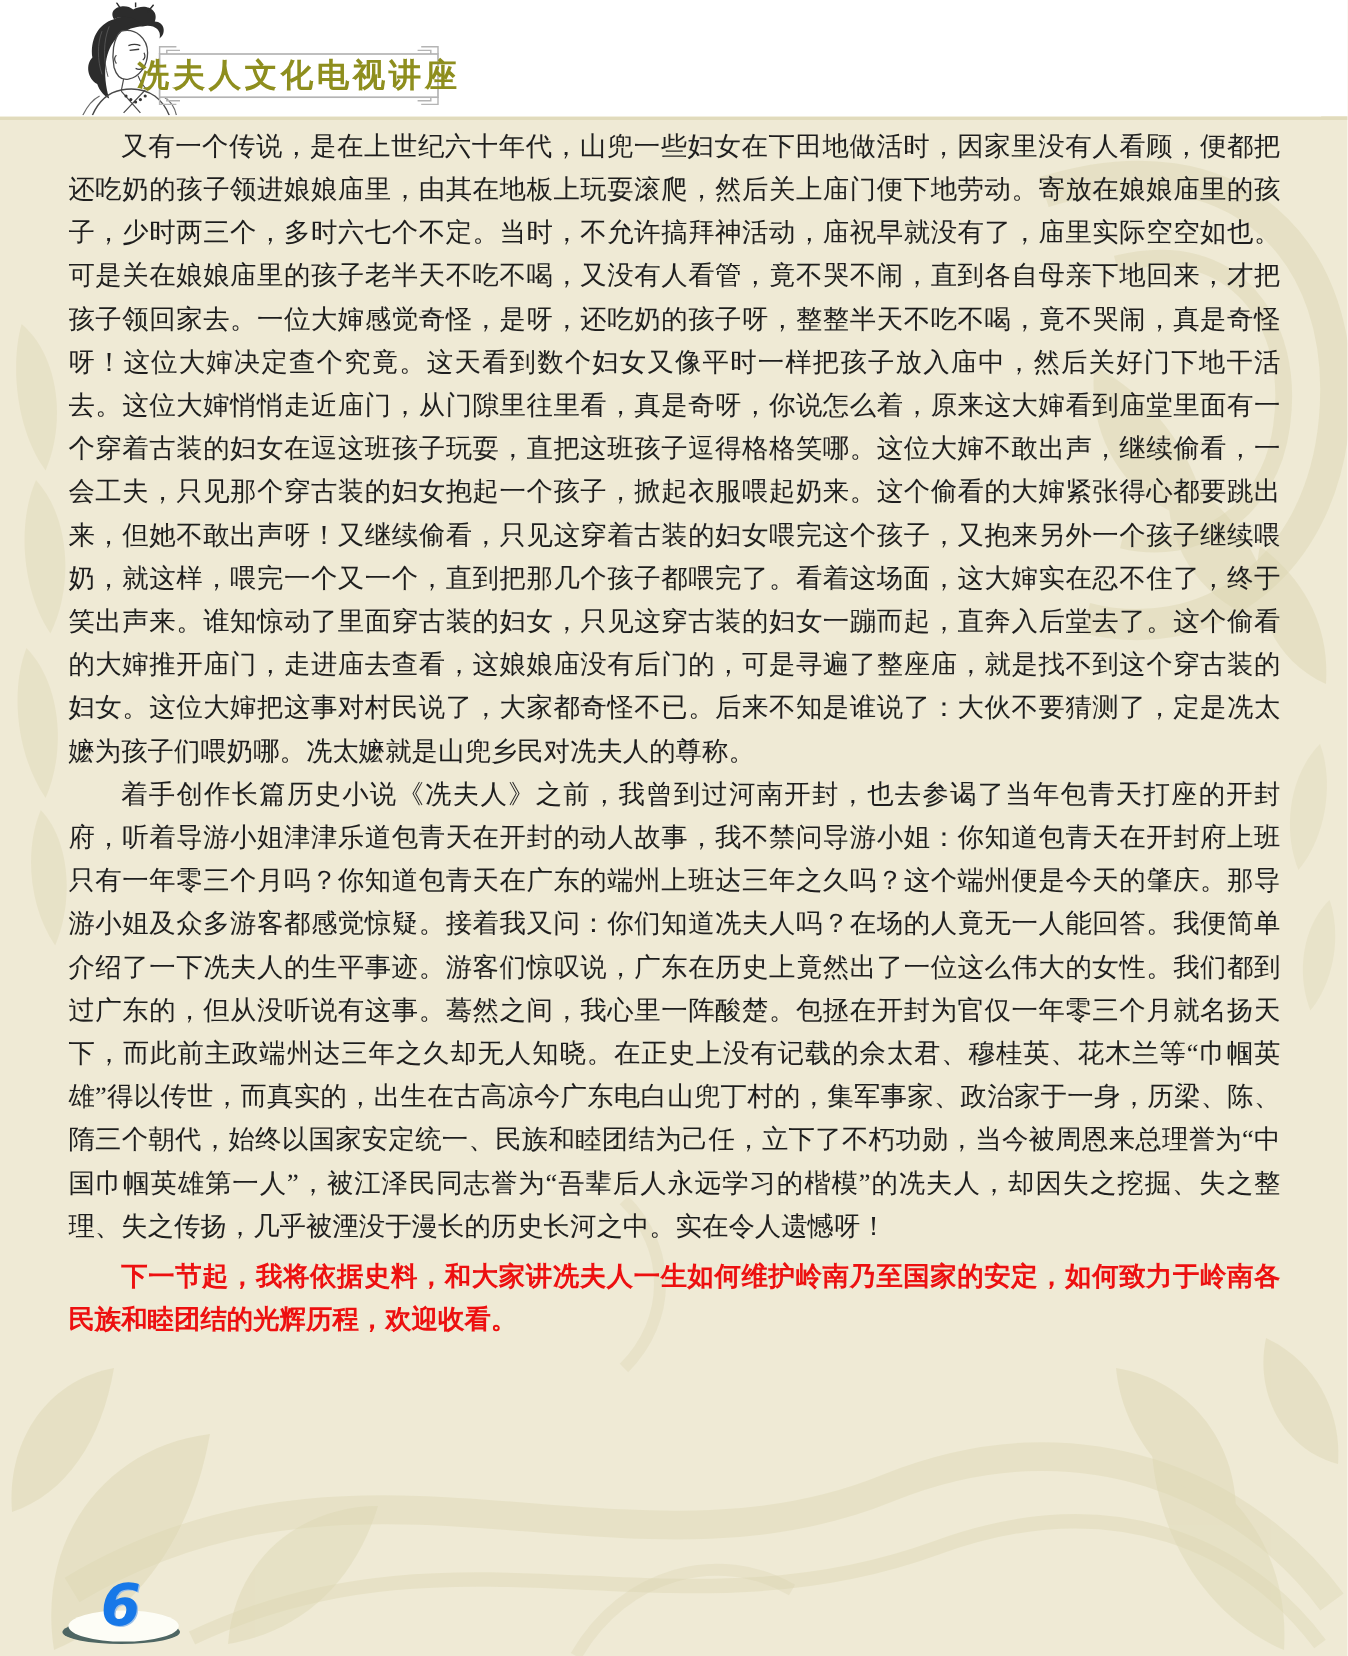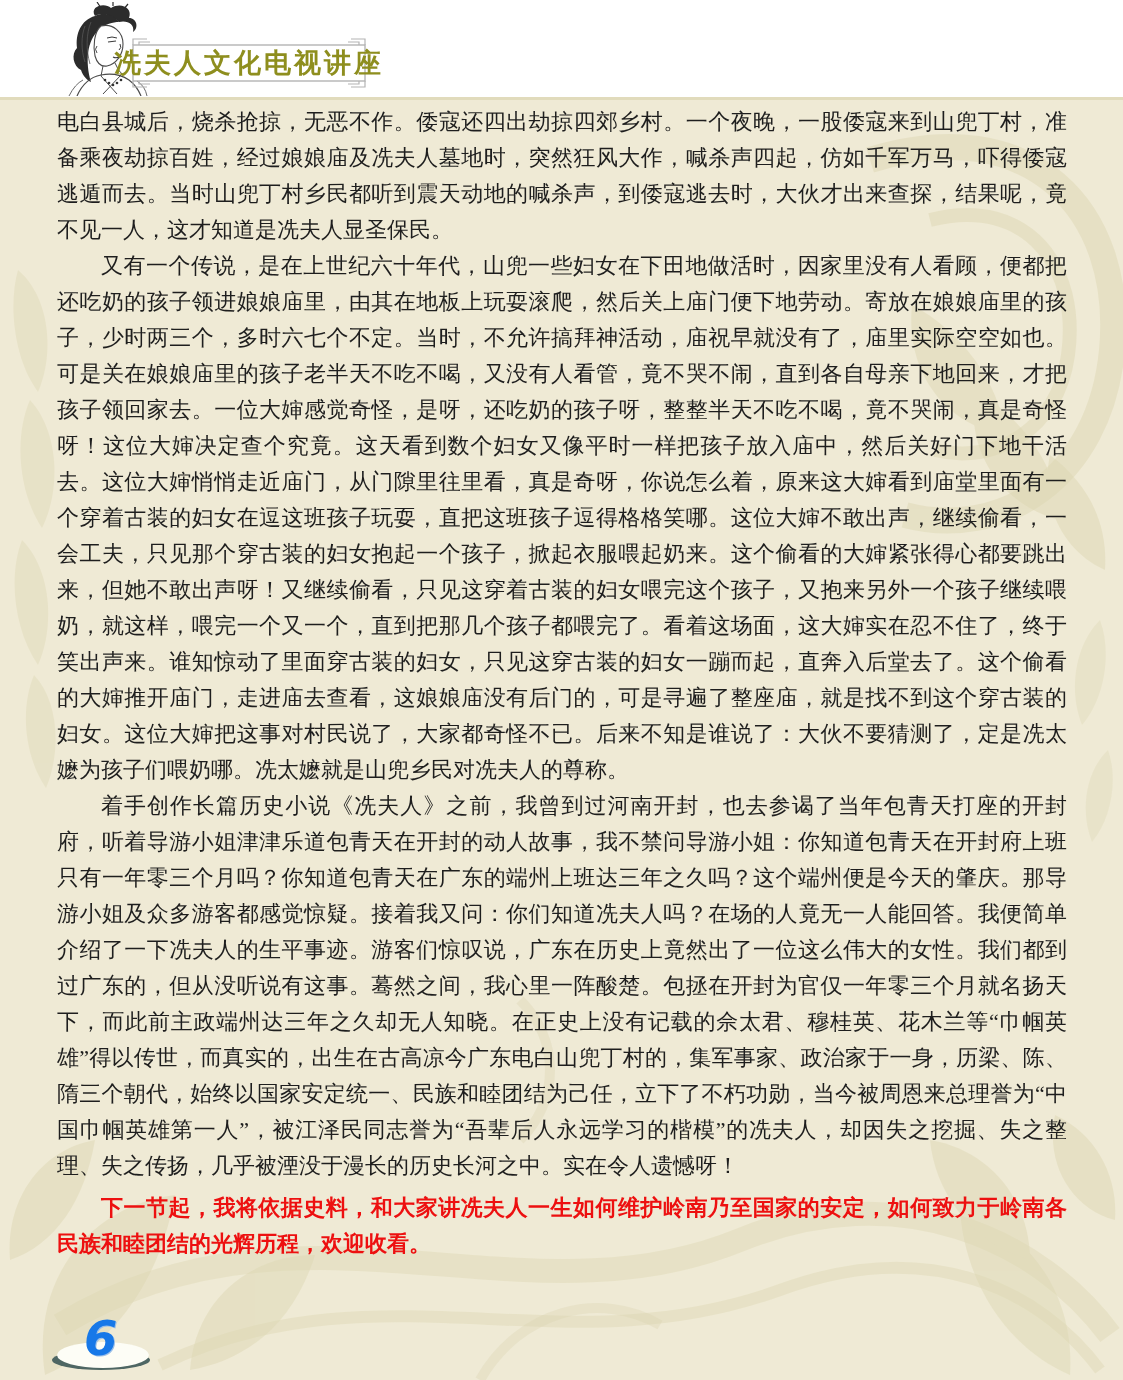--- a/index.html
+++ b/index.html
@@ -161,21 +161,20 @@
         <path d="M7,7 L7,1 L21,1 M13,7 L13,4 L24,4" fill="none" stroke="#b4b4b4" stroke-width="1.2"></path>
         <path d="M239,7 L239,1 L225,1 M233,7 L233,4 L222,4" fill="none" stroke="#b4b4b4" stroke-width="1.2"></path>
         <path d="M7,43 L7,49 L21,49 M13,43 L13,46 L24,46" fill="none" stroke="#b4b4b4" stroke-width="1.2"></path>
         <path d="M239,43 L239,49 L225,49 M233,43 L233,46 L222,46" fill="none" stroke="#b4b4b4" stroke-width="1.2"></path>
       </svg>
       <span class="title-text">冼夫人文化电视讲座</span>
     </div>
   </header>
 
   <main class="content">
-    <p>电白县城后，烧杀抢掠，无恶不作。倭寇还四出劫掠四郊乡村。一个夜晚，一股倭寇来到山兜丁村，准备乘夜劫掠百姓，经过娘娘庙及冼夫人墓地时，突然狂风大作，喊杀声四起，仿如千军万马，吓得倭寇逃遁而去。当时山兜丁村乡民都听到震天动地的喊杀声，到倭寇逃去时，大伙才出来查探，结果呢，竟不见一人，这才知道是冼夫人显圣保民。</p>
     <p class="indent">又有一个传说，是在上世纪六十年代，山兜一些妇女在下田地做活时，因家里没有人看顾，便都把还吃奶的孩子领进娘娘庙里，由其在地板上玩耍滚爬，然后关上庙门便下地劳动。寄放在娘娘庙里的孩子，少时两三个，多时六七个不定。当时，不允许搞拜神活动，庙祝早就没有了，庙里实际空空如也。可是关在娘娘庙里的孩子老半天不吃不喝，又没有人看管，竟不哭不闹，直到各自母亲下地回来，才把孩子领回家去。一位大婶感觉奇怪，是呀，还吃奶的孩子呀，整整半天不吃不喝，竟不哭闹，真是奇怪呀！这位大婶决定查个究竟。这天看到数个妇女又像平时一样把孩子放入庙中，然后关好门下地干活去。这位大婶悄悄走近庙门，从门隙里往里看，真是奇呀，你说怎么着，原来这大婶看到庙堂里面有一个穿着古装的妇女在逗这班孩子玩耍，直把这班孩子逗得格格笑哪。这位大婶不敢出声，继续偷看，一会工夫，只见那个穿古装的妇女抱起一个孩子，掀起衣服喂起奶来。这个偷看的大婶紧张得心都要跳出来，但她不敢出声呀！又继续偷看，只见这穿着古装的妇女喂完这个孩子，又抱来另外一个孩子继续喂奶，就这样，喂完一个又一个，直到把那几个孩子都喂完了。看着这场面，这大婶实在忍不住了，终于笑出声来。谁知惊动了里面穿古装的妇女，只见这穿古装的妇女一蹦而起，直奔入后堂去了。这个偷看的大婶推开庙门，走进庙去查看，这娘娘庙没有后门的，可是寻遍了整座庙，就是找不到这个穿古装的妇女。这位大婶把这事对村民说了，大家都奇怪不已。后来不知是谁说了：大伙不要猜测了，定是冼太嬷为孩子们喂奶哪。冼太嬷就是山兜乡民对冼夫人的尊称。</p>
     <p class="indent">着手创作长篇历史小说《冼夫人》之前，我曾到过河南开封，也去参谒了当年包青天打座的开封府，听着导游小姐津津乐道包青天在开封的动人故事，我不禁问导游小姐：你知道包青天在开封府上班只有一年零三个月吗？你知道包青天在广东的端州上班达三年之久吗？这个端州便是今天的肇庆。那导游小姐及众多游客都感觉惊疑。接着我又问：你们知道冼夫人吗？在场的人竟无一人能回答。我便简单介绍了一下冼夫人的生平事迹。游客们惊叹说，广东在历史上竟然出了一位这么伟大的女性。我们都到过广东的，但从没听说有这事。蓦然之间，我心里一阵酸楚。包拯在开封为官仅一年零三个月就名扬天下，而此前主政端州达三年之久却无人知晓。在正史上没有记载的佘太君、穆桂英、花木兰等“巾帼英雄”得以传世，而真实的，出生在古高凉今广东电白山兜丁村的，集军事家、政治家于一身，历梁、陈、隋三个朝代，始终以国家安定统一、民族和睦团结为己任，立下了不朽功勋，当今被周恩来总理誉为“中国巾帼英雄第一人”，被江泽民同志誉为“吾辈后人永远学习的楷模”的冼夫人，却因失之挖掘、失之整理、失之传扬，几乎被湮没于漫长的历史长河之中。实在令人遗憾呀！</p>
     <p class="closing">下一节起，我将依据史料，和大家讲冼夫人一生如何维护岭南乃至国家的安定，如何致力于岭南各民族和睦团结的光辉历程，欢迎收看。</p>
   </main>
 
   <div class="pagenum">
     <span class="pagenum-shadow"></span>
     <span class="pagenum-disc"></span>
     <span class="pagenum-text">6</span>
   </div>

